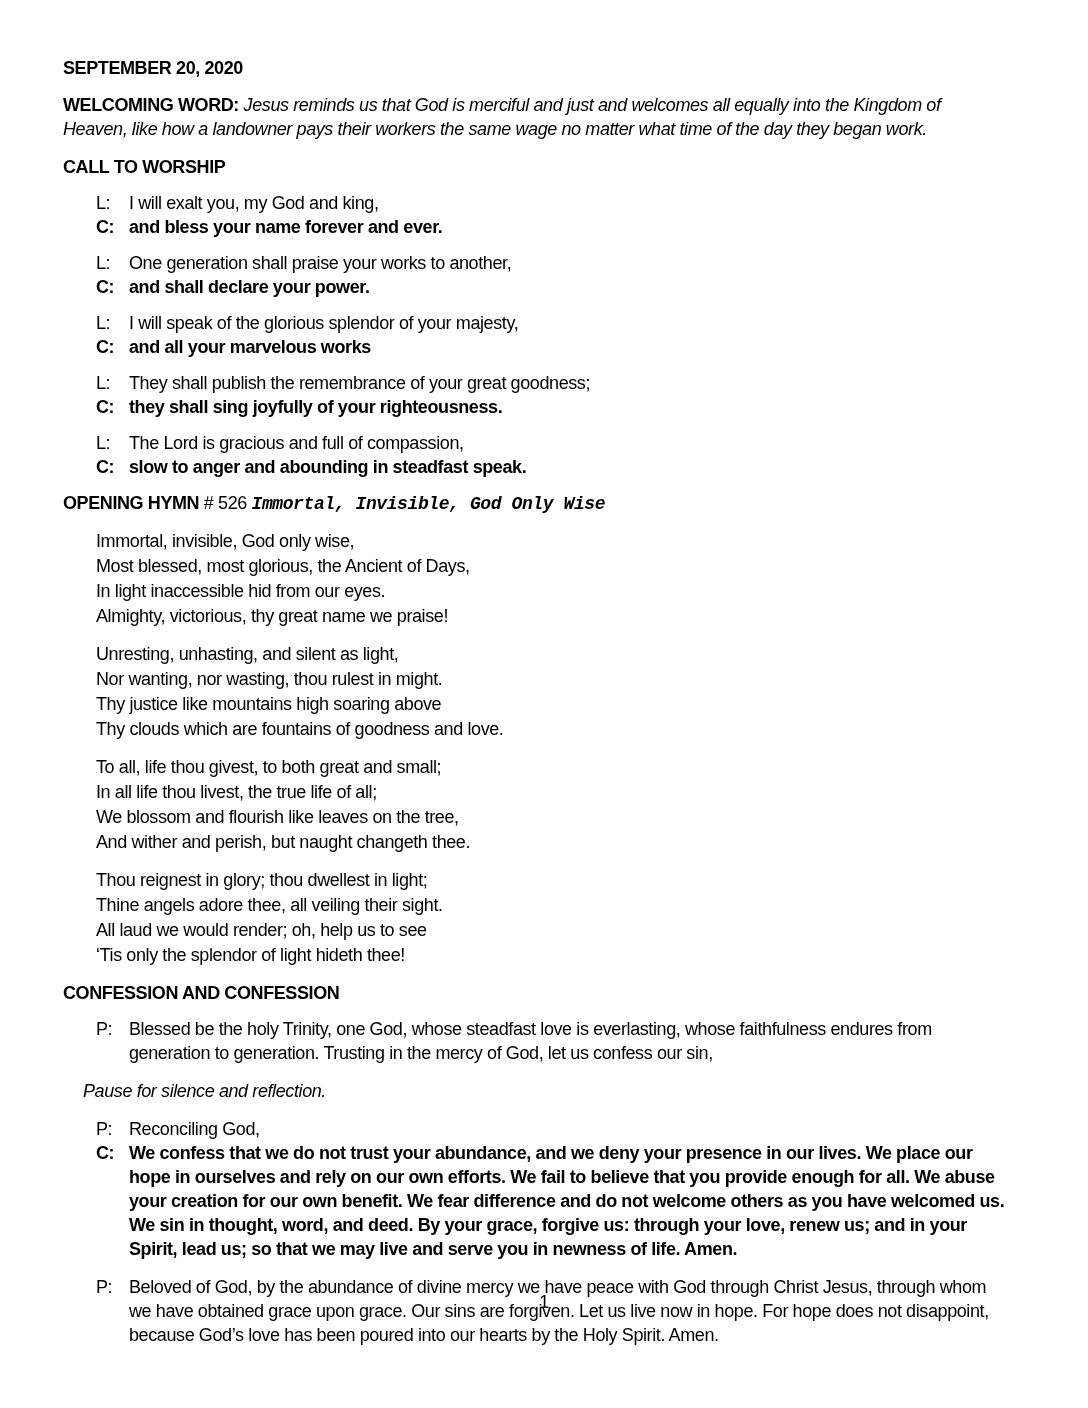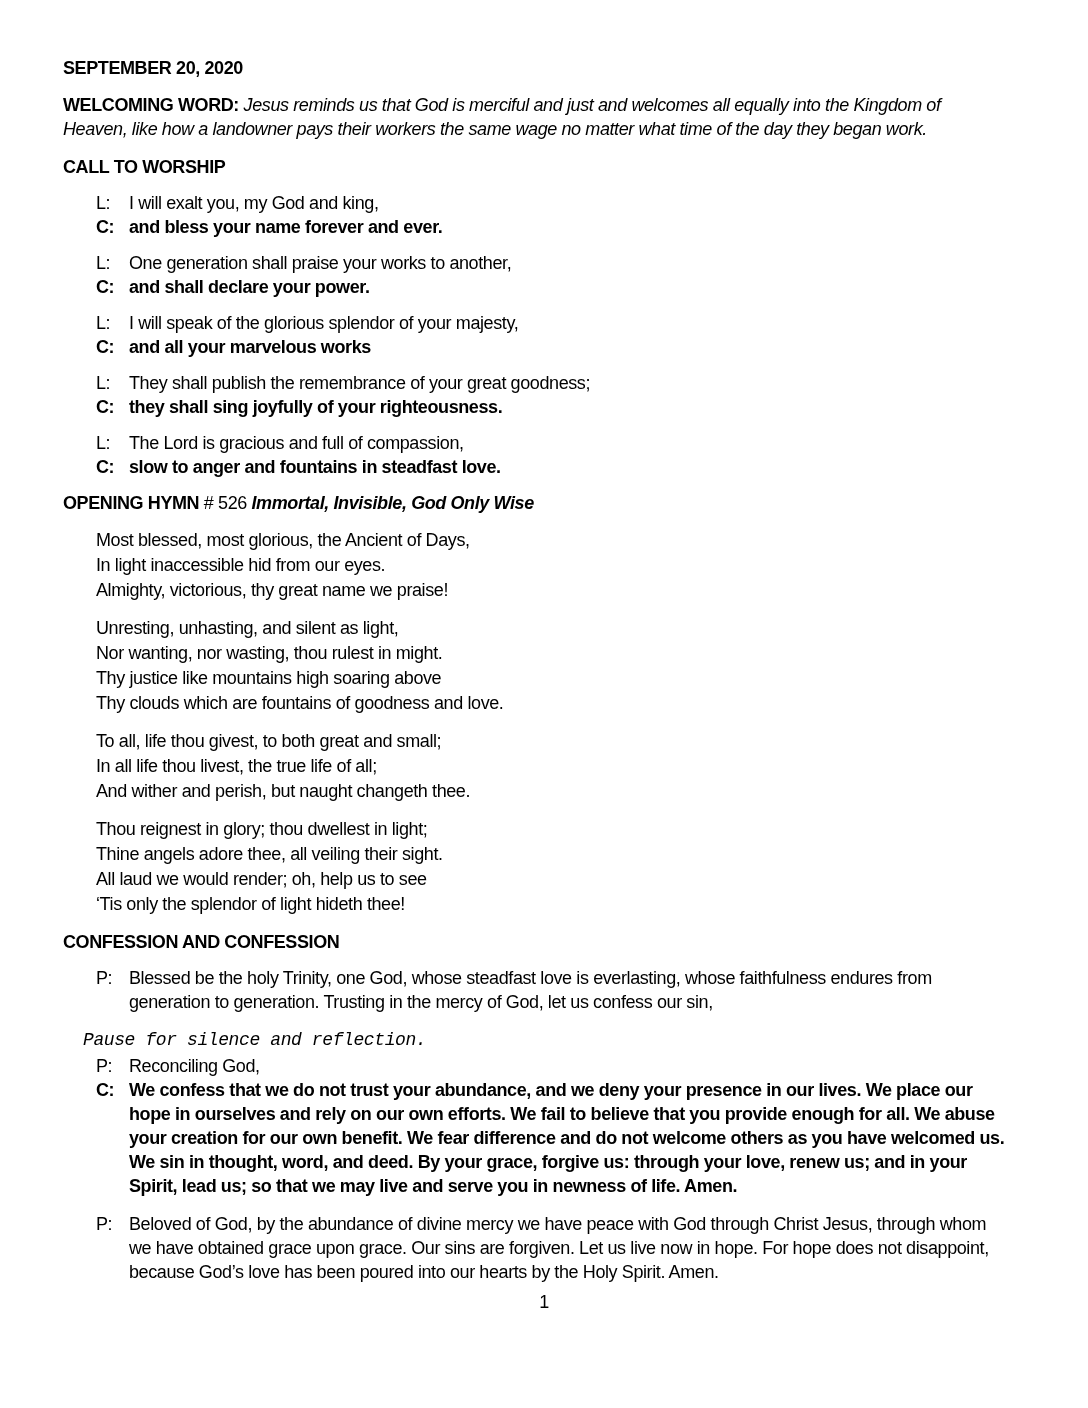--- a/index.html
+++ b/index.html
@@ -15,21 +15,21 @@
     background: #ffffff;
     color: #000000;
     box-sizing: border-box;
     padding: 56px 63px 0 63px;
     font-size: 18px;
     line-height: 24px;
     letter-spacing: -0.4px;
   }
   .b  { font-weight: 700; }
   .i  { font-style: italic; }
-  .bi { font-weight: 700; font-style: italic; }
+  .bi { font-weight: 700; font-style: italic; font-family: Liberation Mono, monospace; }
 
   .h {
     font-weight: 700;
     margin: 0 0 12px 0;
   }
   .date { font-weight: 700; margin: 0 0 13px 0; }
 
   .para {
     margin: 0 0 14px 0;
     max-width: 930px;
@@ -43,21 +43,21 @@
 
   .hymn-h { margin: 1px 0 13px 0; }
   .hymn-h .n { font-weight: 400; }
 
   .verse { margin: 0 0 13px 0; padding-left: 33px; }
   .verse .vl { display: block; }
   .verse { line-height: 25px; }
 
   .lit { padding-left: 33px; margin: 0 0 14px 0; }
   .lit.tight { margin-bottom: 0; }
-  .pause { padding-left: 20px; margin: 0 0 2px 0; font-style: italic; font-family: Liberation Mono, monospace; }
+  .pause { padding-left: 20px; margin: 0 0 14px 0; font-style: italic; }
 
   .footer {
     position: absolute;
     left: 0; right: 0;
     top: 1290px;
     text-align: center;
   }
 </style>
 </head>
 <body>
@@ -114,42 +114,44 @@
     </div>
   </div>
 
   <div class="pair">
     <div class="row">
       <span class="lab">L:</span>
       <span class="txt">The Lord is gracious and full of compassion,</span>
     </div>
     <div class="row b">
       <span class="lab">C:</span>
-      <span class="txt">slow to anger and fountains in steadfast love.</span>
+      <span class="txt">slow to anger and abounding in steadfast speak.</span>
     </div>
   </div>
 
   <div class="h hymn-h"><span class="b">OPENING HYMN</span> <span class="n"># 526</span> <span class="bi">Immortal, Invisible, God Only Wise</span></div>
 
   <div class="verse">
+    <span class="vl">Immortal, invisible, God only wise,</span>
     <span class="vl">Most blessed, most glorious, the Ancient of Days,</span>
     <span class="vl">In light inaccessible hid from our eyes.</span>
     <span class="vl">Almighty, victorious, thy great name we praise!</span>
   </div>
 
   <div class="verse">
     <span class="vl">Unresting, unhasting, and silent as light,</span>
     <span class="vl">Nor wanting, nor wasting, thou rulest in might.</span>
     <span class="vl">Thy justice like mountains high soaring above</span>
     <span class="vl">Thy clouds which are fountains of goodness and love.</span>
   </div>
 
   <div class="verse">
     <span class="vl">To all, life thou givest, to both great and small;</span>
     <span class="vl">In all life thou livest, the true life of all;</span>
+    <span class="vl">We blossom and flourish like leaves on the tree,</span>
     <span class="vl">And wither and perish, but naught changeth thee.</span>
   </div>
 
   <div class="verse">
     <span class="vl">Thou reignest in glory; thou dwellest in light;</span>
     <span class="vl">Thine angels adore thee, all veiling their sight.</span>
     <span class="vl">All laud we would render; oh, help us to see</span>
     <span class="vl">‘Tis only the splendor of light hideth thee!</span>
   </div>
 

